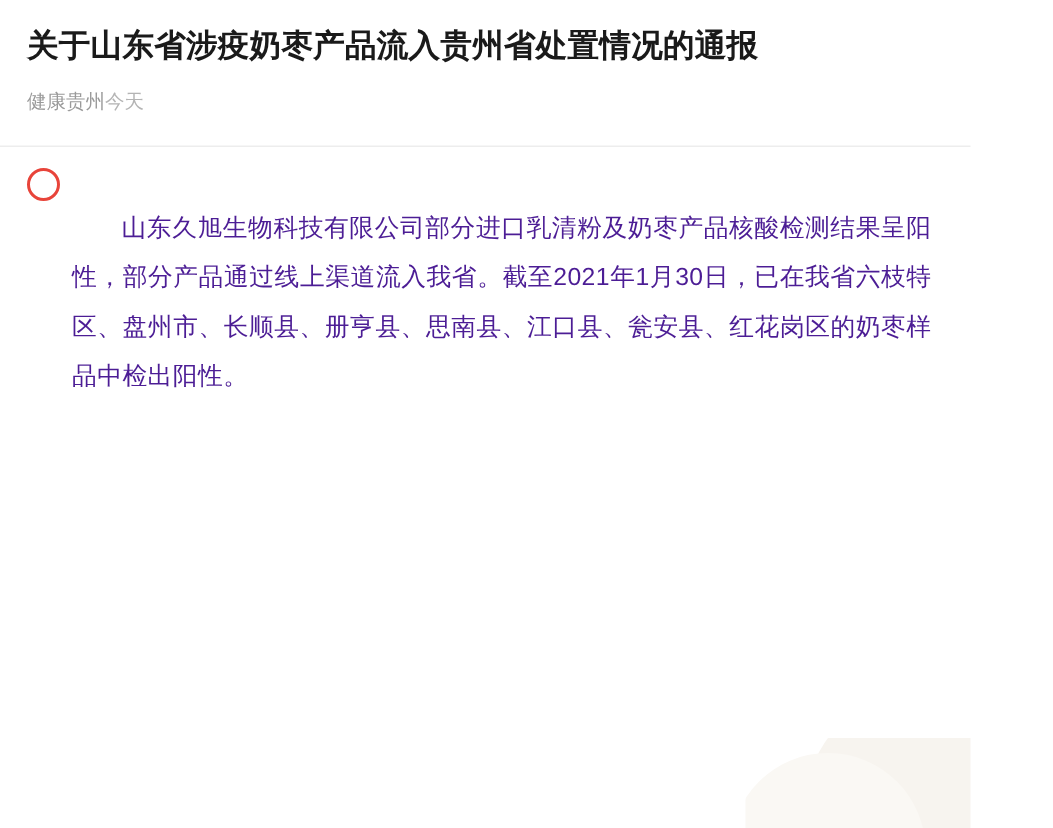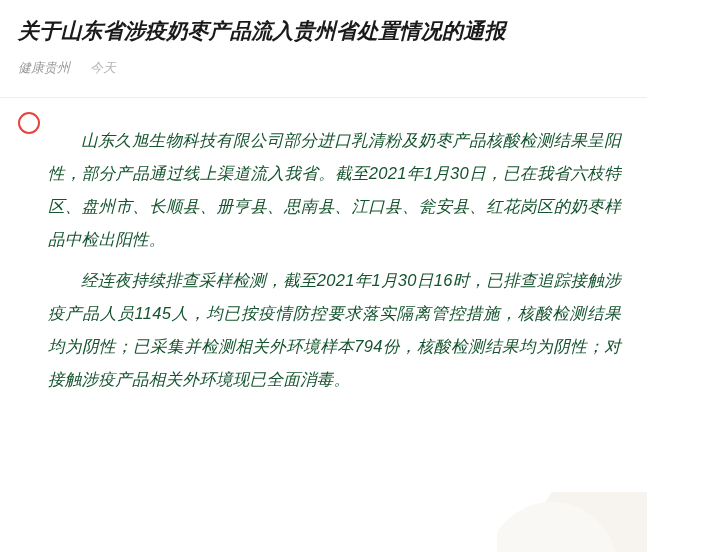--- a/index.html
+++ b/index.html
@@ -15,35 +15,34 @@
     overflow: hidden;
     position: relative;
   }
   .page {
     position: relative;
     width: 647px;
     height: 552px;
     box-sizing: border-box;
     padding: 0;
     background: #ffffff;
-    font-style: italic;
   }
   .article-title {
     font-size: 21px;
     line-height: 30px;
     font-weight: 700;
     color: #1a1a1a;
     letter-spacing: 0.2px;
     padding: 16px 18px 0 18px;
     margin: 0;
   }
   .meta-row {
     display: flex;
     align-items: center;
-    gap: 20px;
+    gap: 0;
     padding: 13px 18px 0 18px;
     font-size: 13px;
     color: #9b9b9b;
   }
   .meta-source {
     color: #9a9a9a;
   }
   .meta-date {
     color: #b4b4b4;
     text-align: center;
@@ -70,23 +69,23 @@
     background: #ffffff;
   }
   .content {
     padding-top: 26px;
     padding-left: 30px;
     padding-right: 8px;
   }
   .para {
     font-size: 16.5px;
     line-height: 33px;
-    color: #14532d;
+    color: #4c1d95;
     text-indent: 2em;
-    margin: 0 0 8px 0;
+    margin: 12px 0 8px 0;
     text-align: justify;
     letter-spacing: 0.3px;
   }
   .para:last-child {
     margin-bottom: 0;
   }
   .corner-deco {
     position: absolute;
     right: 0;
     bottom: 0;
@@ -127,21 +126,20 @@
   </div>
 
   <div class="divider"></div>
 
   <div class="body-wrap">
 
     <div class="record-dot"></div>
 
     <div class="content">
       <p class="para">山东久旭生物科技有限公司部分进口乳清粉及奶枣产品核酸检测结果呈阳性，部分产品通过线上渠道流入我省。截至2021年1月30日，已在我省六枝特区、盘州市、长顺县、册亨县、思南县、江口县、瓮安县、红花岗区的奶枣样品中检出阳性。</p>
-      <p class="para">经连夜持续排查采样检测，截至2021年1月30日16时，已排查追踪接触涉疫产品人员1145人，均已按疫情防控要求落实隔离管控措施，核酸检测结果均为阴性；已采集并检测相关外环境样本794份，核酸检测结果均为阴性；对接触涉疫产品相关外环境现已全面消毒。</p>
     </div>
   </div>
 
   <div class="corner-deco">
     <div class="arc1"></div>
     <div class="arc2"></div>
   </div>
 
 </div>
 

